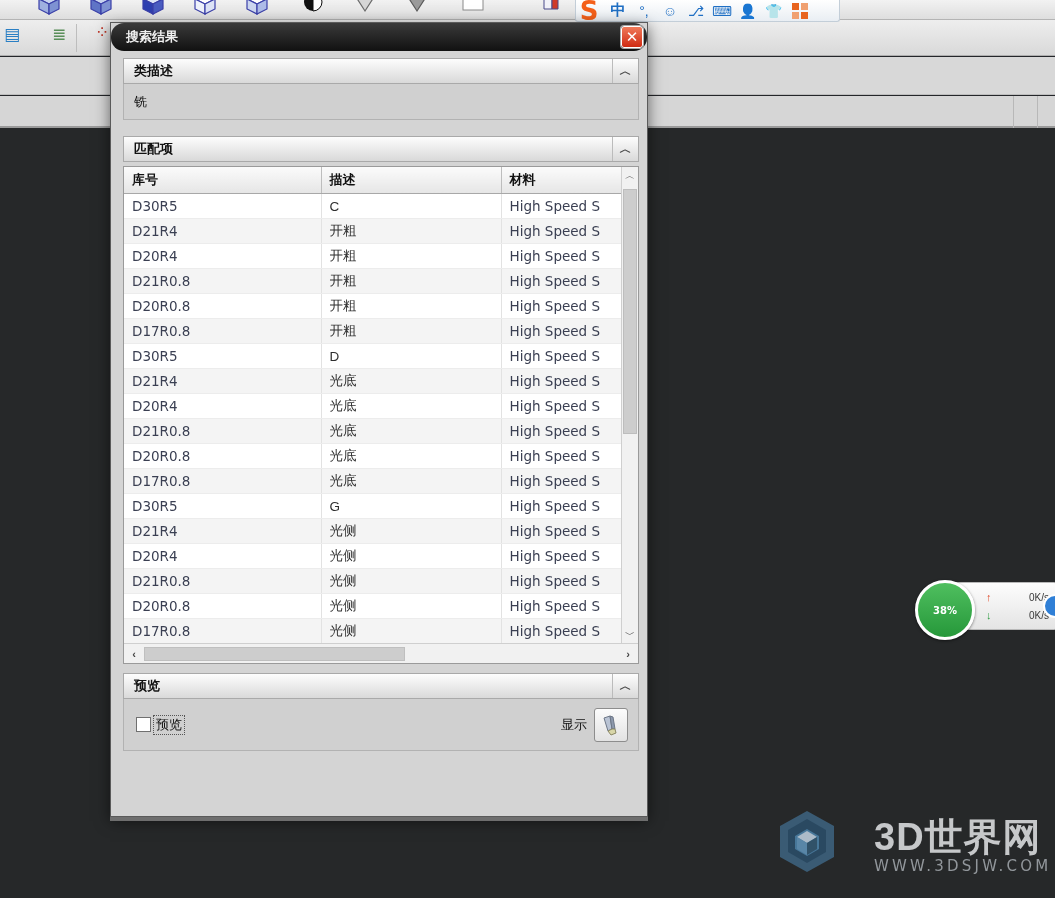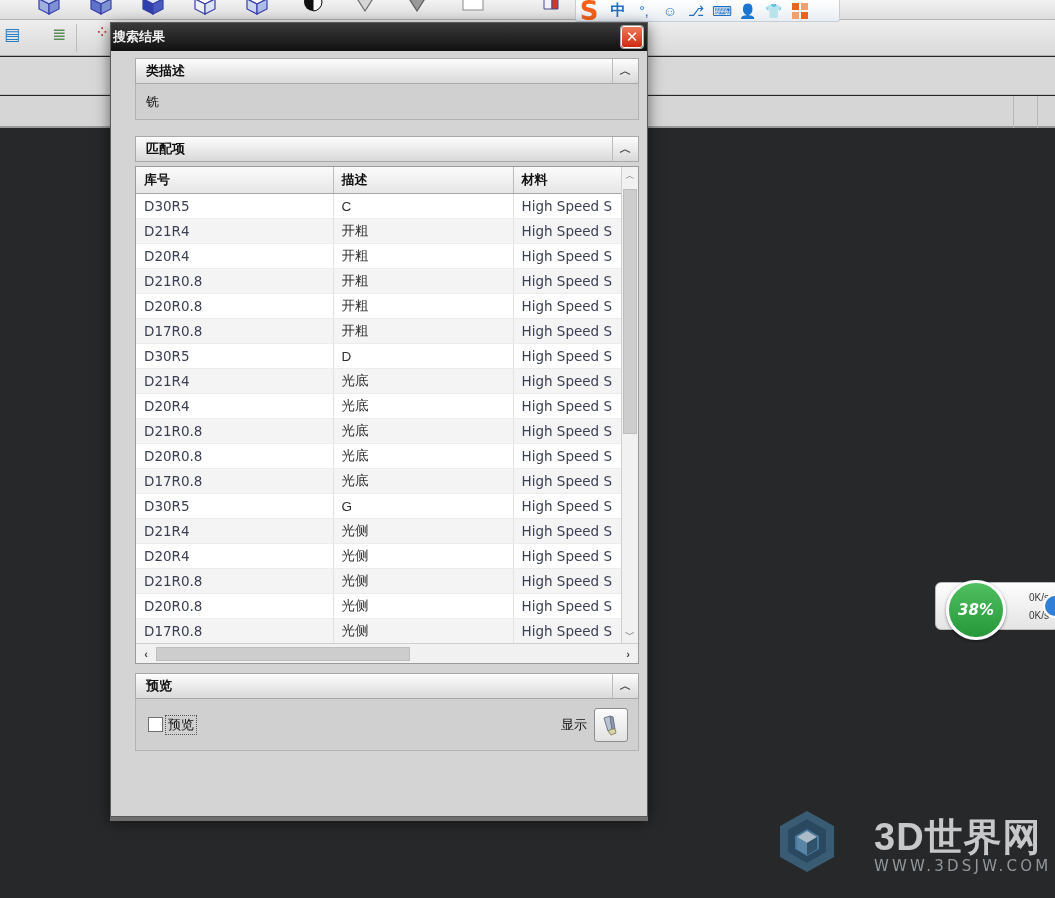--- a/index.html
+++ b/index.html
@@ -72,27 +72,26 @@
   #ime-grid i:nth-child(2), #ime-grid i:nth-child(3) { background: #f0a070; }
 
   
   #dl-widget {
     position: absolute; left: 935px; top: 582px; width: 125px; height: 48px;
     background: linear-gradient(#fdfdfd, #e4e4e4);
     border: 1px solid #b9b9b9; border-radius: 6px;
     display: flex; align-items: center;
   }
   #dl-ring {
-    position: absolute; left: 946px; top: 580px; width: 60px; height: 60px;
+    position: absolute; left: 915px; top: 580px; width: 60px; height: 60px;
     border-radius: 50%; background: linear-gradient(#4fbf5f, #26983a);
     border: 3px solid #ffffff; box-shadow: 0 1px 3px rgba(0,0,0,.5);
     display: flex; align-items: center; justify-content: center;
-    color: #fff; font-size: 15px; font-weight: bold;
+    color: #fff; font-size: 10px; font-weight: bold;
     font-family: "DejaVu Sans", sans-serif;
-    font-style: italic;
   }
   #dl-speeds { margin-left: 50px; font-size: 10px; color: #3a3a3a; }
   .dl-row { display: flex; align-items: center; height: 18px; gap: 14px; }
   .dl-arrow { font-size: 11px; width: 9px; }
   .dl-up { color: #e04b2a; }
   .dl-down { color: #2f9e43; }
   .dl-val { font-family: Liberation Sans, sans-serif; margin-left: 20px; }
   #dl-badge {
     position: absolute; left: 1043px; top: 594px; width: 24px; height: 24px;
     border-radius: 50%; background: #2f7fd6; border: 2px solid #fff;
@@ -115,37 +114,37 @@
   
   #dialog {
     position: absolute; left: 110px; top: 22px; width: 538px; height: 795px;
     background: #d4d4d4;
     border: 1px solid #5a5a5a;
     box-shadow: 0 4px 14px rgba(0,0,0,.55);
     display: flex; flex-direction: column;
   }
   #titlebar {
     height: 28px; background: linear-gradient(#3a3a3a, #111111);
-    display: flex; align-items: center; padding: 0 2px 0 2px;
-    position: relative; flex: 0 0 28px;
+    display: flex; align-items: center; padding: 0 2px 0 15px;
+    position: relative; flex: 0 0 28px; border-radius: 13px;
   }
   #title-text {
     color: #f0f0f0; font-size: 13px; font-weight: bold;
   }
   #close-btn {
     position: absolute; right: 4px; top: 3px; width: 22px; height: 22px;
     background: linear-gradient(#f07a5a, #cf2a12);
     border: 1px solid #ffffff; border-radius: 3px;
     color: #fff; font-size: 15px; font-weight: bold;
     display: flex; align-items: center; justify-content: center;
     font-family: "DejaVu Sans", sans-serif;
     box-shadow: 0 0 0 1px #a8a8a8;
   }
   #dialog-body {
-    flex: 1; padding: 7px 8px 0 24px; display: flex; flex-direction: column;
+    flex: 1; padding: 7px 8px 0 12px; display: flex; flex-direction: column;
     background: #d4d4d4;
   }
 
   .section-header {
     height: 26px; background: linear-gradient(#fdfdfd, #d9d9d9);
     border: 1px solid #a9a9a9;
     display: flex; align-items: center; position: relative;
     padding-left: 10px; flex: 0 0 26px;
   }
   .section-header .sh-label { font-size: 13px; font-weight: bold; color: #111; }

